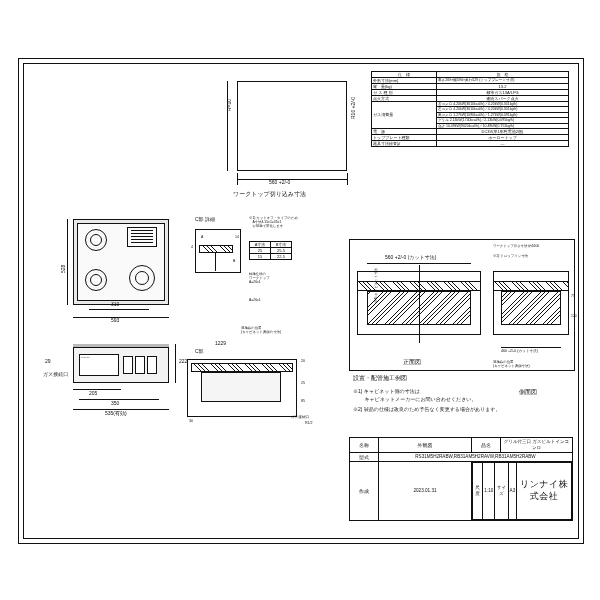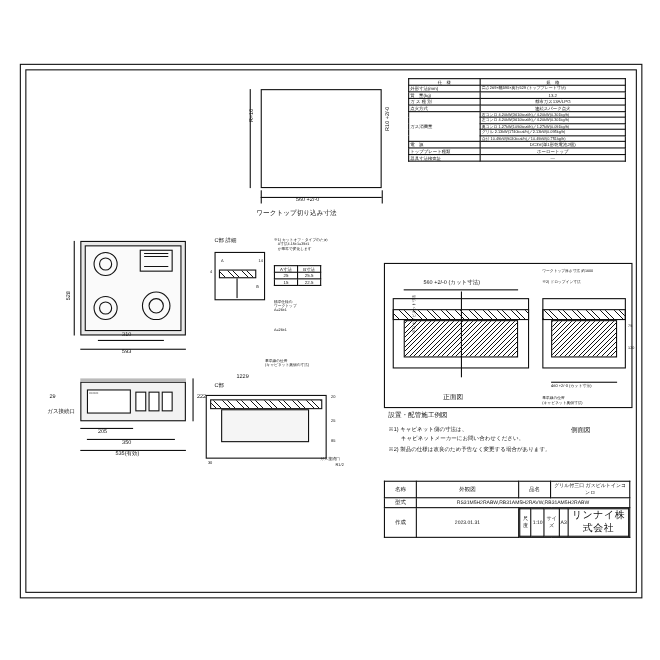--- a/index.html
+++ b/index.html
@@ -226,21 +226,21 @@
         <td class="center">作成</td>
         <td class="center" style="font-size:4.6px;">2023.01.31</td>
         <td colspan="2" style="padding:0;">
           <table style="border-collapse:collapse;width:100%;font-size:4.6px;">
             <tbody>
                   <tr>
               <td style="border-right:0.5px solid #111;padding:0 1px;" class="center">尺度</td>
               <td style="border-right:0.5px solid #111;padding:0 1px;" class="center">1:10</td>
               <td style="border-right:0.5px solid #111;padding:0 1px;" class="center">サイズ</td>
               <td style="border-right:0.5px solid #111;padding:0 1px;" class="center">A3</td>
-              <td class="center logo" style="padding:0 2px;">リンナイ株式会社</td>
+              <td class="center logo" style="padding:16px 2px;">リンナイ株式会社</td>
             </tr>
           </tbody>
               </table>
         </td>
       </tr>
     </tbody>
       </table>
 
   </div>
 </div>

